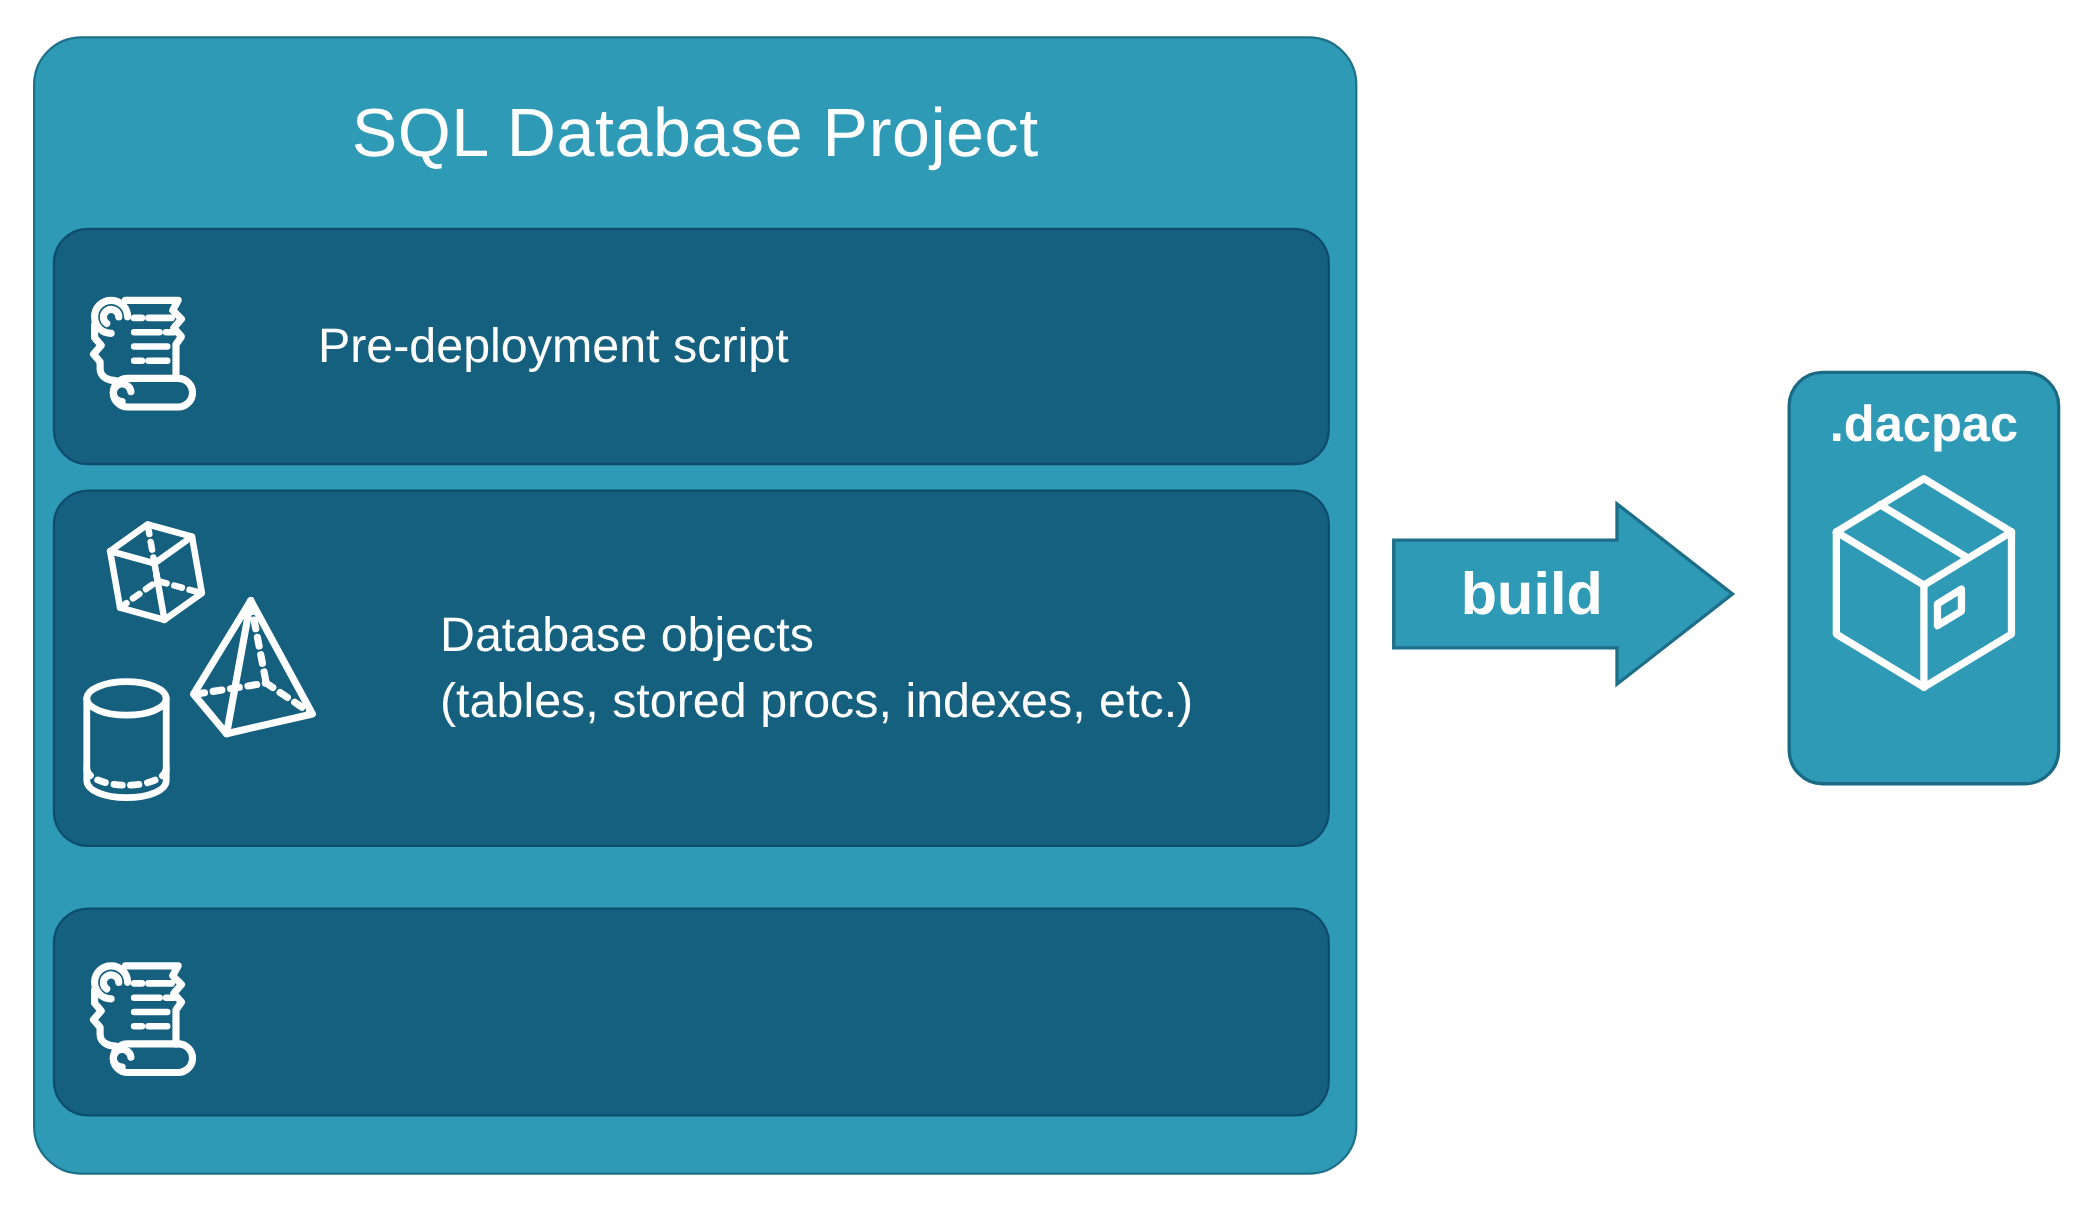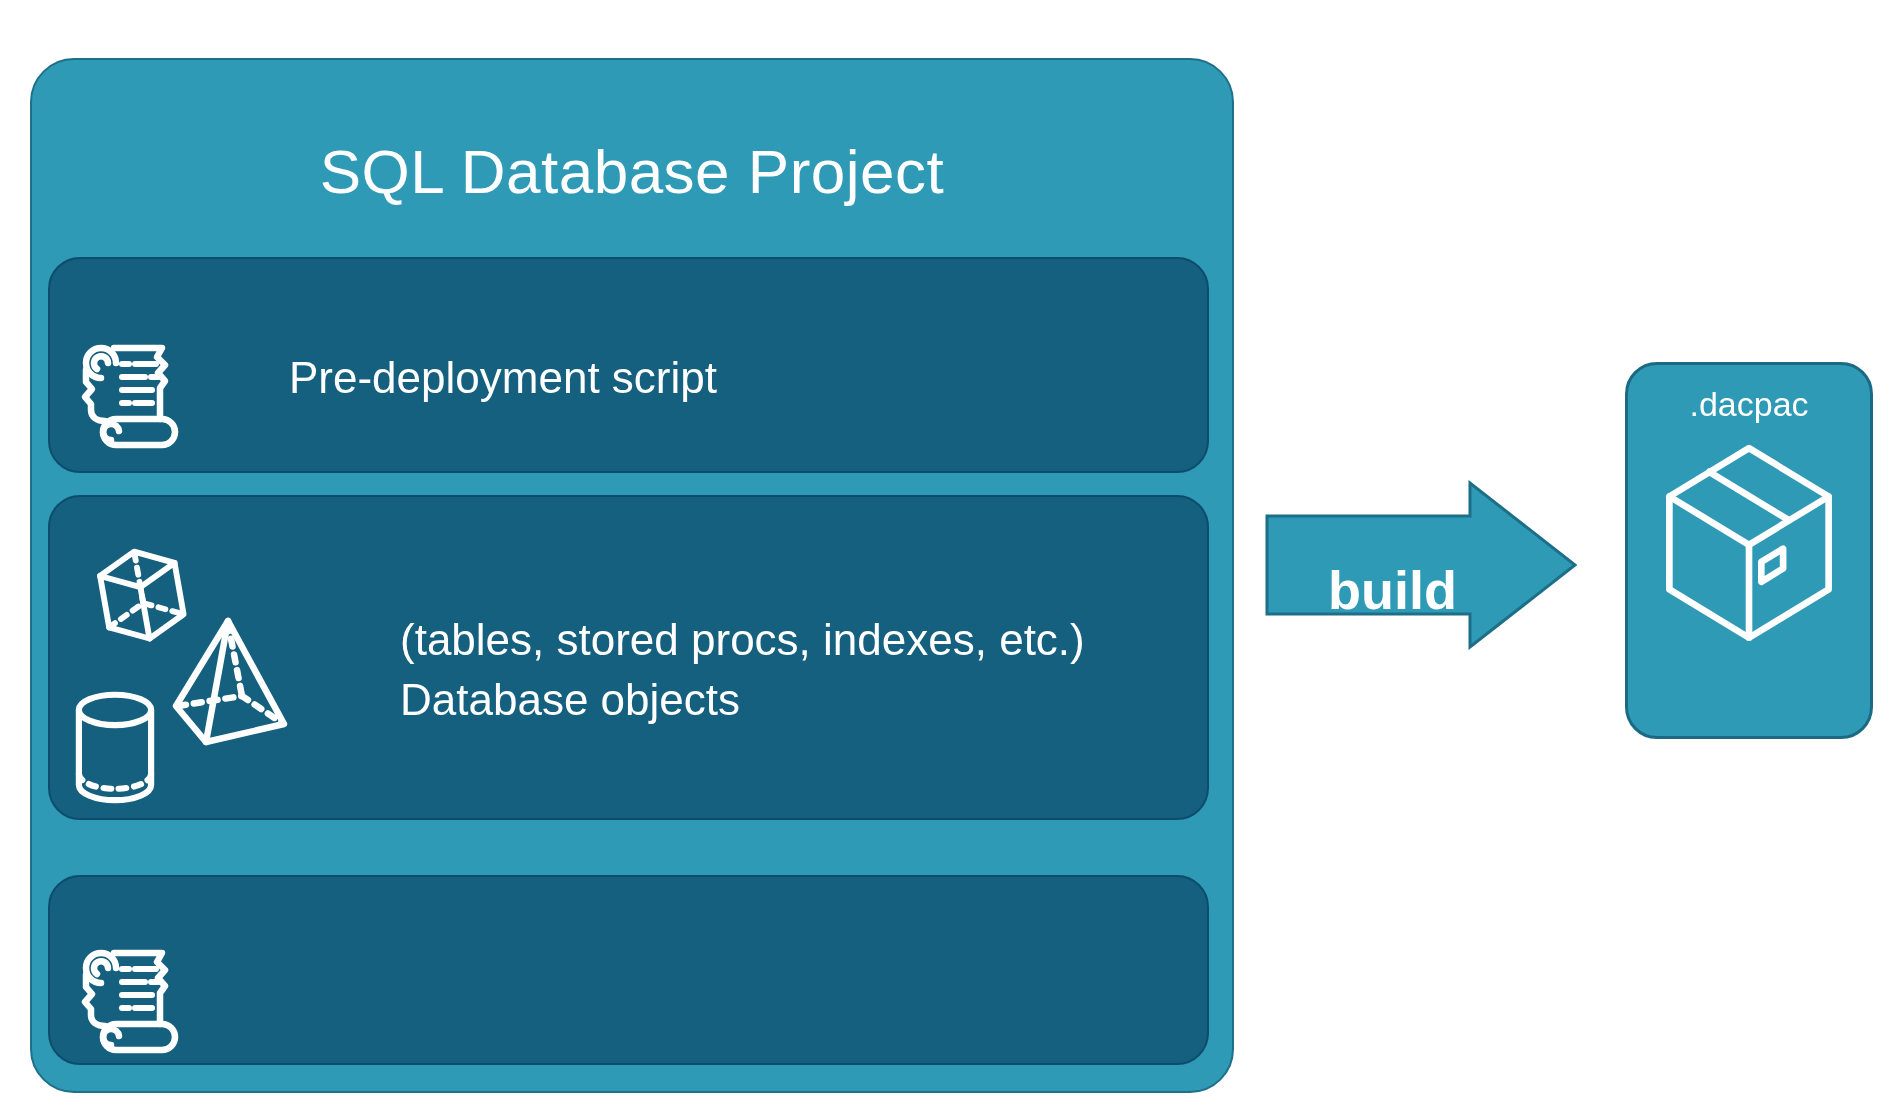--- a/index.html
+++ b/index.html
@@ -3,21 +3,21 @@
 <meta charset="utf-8">
 <style>
   html,body{margin:0;padding:0;}
   body{
     width:1900px;height:1100px;
     background:#ffffff;
     font-family:"Liberation Sans", sans-serif;
     position:relative;
     overflow:hidden;
   }
-  .abs{position:absolute;margin-top:25px;}
+  .abs{position:absolute;}
 
   
   .project-box{
     left:30px;top:33px;width:1204px;height:1035px;
     background:#2E9AB5;
     border:2px solid #1E7089;
     border-radius:44px;
     box-sizing:border-box;
   }
   .project-title{
@@ -88,22 +88,22 @@
     left:1625px;top:337px;width:248px;height:377px;
     background:#2E9AB5;
     border:3px solid #1A6A84;
     border-radius:32px;
     box-sizing:border-box;
     display:flex;flex-direction:column;align-items:center;
   }
   .dacpac-title{
     margin-top:22px;
     color:#ffffff;
-    font-size:34px;
-    font-weight:400;
+    font-size:46px;
+    font-weight:700;
     line-height:1;
   }
   .package-icon-wrap{margin-top:12px;width:190px;height:218px;}
 </style>
 </head>
 <body>
 
 <div class="abs project-box">
 
   <div class="abs project-title">SQL Database Project</div>
@@ -154,22 +154,22 @@
     </div>
     <div class="abs cylinder-icon-wrap">
       <svg class="lineart" viewBox="0 0 90 120" stroke-width="6.5">
         <ellipse cx="45" cy="21" rx="38" ry="16"></ellipse>
         <path d="M7 21 V100 A38 16 0 0 0 83 100 V21"></path>
         <path d="M7 88 A38 16 0 0 0 83 88" stroke-dasharray="8 8" stroke-linecap="butt"></path>
       </svg>
     </div>
     <div class="abs row-label">
       <div class="lines">
+        <div>Database objects</div>
         <div>(tables, stored procs, indexes, etc.)</div>
-        <div>Database objects</div>
       </div>
     </div>
   </div>
 
   <div class="abs row-box row-post">
     <div class="abs scroll-icon-wrap">
       <svg class="lineart" viewBox="0 0 120 120" stroke-width="6.5">
         <path d="M44 33 A15 15 0 1 0 29 48"></path>
         <path d="M36 33 A7 7 0 1 0 25 39"></path>
         <path d="M42 18 H90 L85 27 L93 35 L86 43 L93 51 L88 58 V89"></path>

